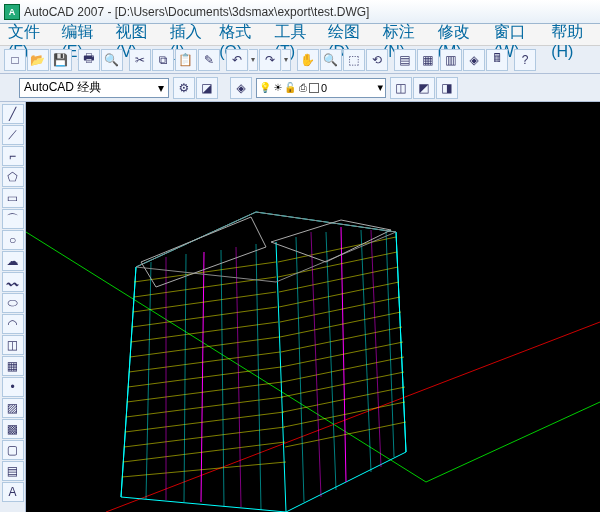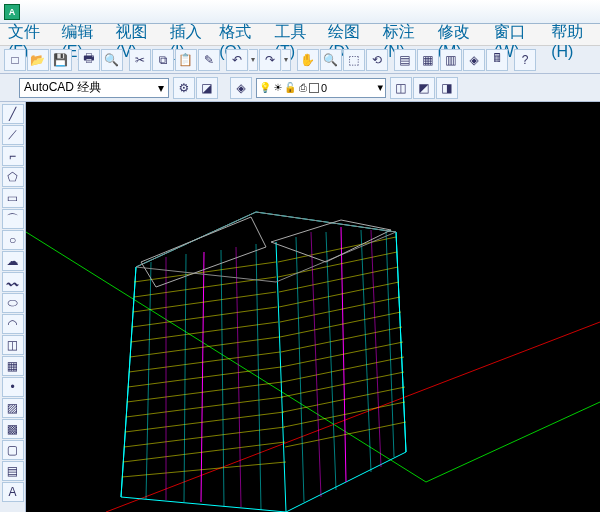--- a/index.html
+++ b/index.html
@@ -21,20 +21,21 @@
   .vtoolbar { width: 26px; background: #e8eef6; border-right: 1px solid #b0c0d8; display:flex;flex-direction:column;align-items:center;padding:2px 0;gap:1px; }
   .vt-btn { width:22px;height:20px;background:#f0f6fe;border:1px solid #b0c8e0;display:flex;align-items:center;justify-content:center;font-size:12px;color:#336;cursor:default;}
   .canvas { flex:1; background:#000; position:relative; overflow:hidden; }
   svg.wf { position:absolute; top:0; left:0; }
 </style>
 </head>
 <body>
 
 <div class="titlebar">
   <div class="app-icon">A</div>
+  <div class="title-text">AutoCAD 2007 - [D:\Users\Documents\3dsmax\export\test.DWG]</div>
 </div>
 
 <div class="menubar" id="menubar">
     <div class="menu-item">文件(F)</div>
     <div class="menu-item">编辑(E)</div>
     <div class="menu-item">视图(V)</div>
     <div class="menu-item">插入(I)</div>
     <div class="menu-item">格式(O)</div>
     <div class="menu-item">工具(T)</div>
     <div class="menu-item">绘图(D)</div>

